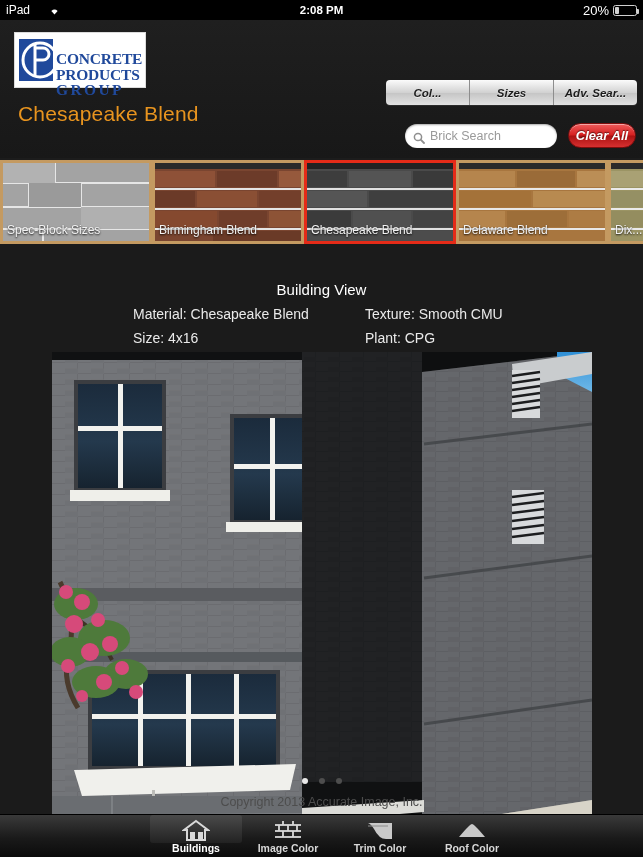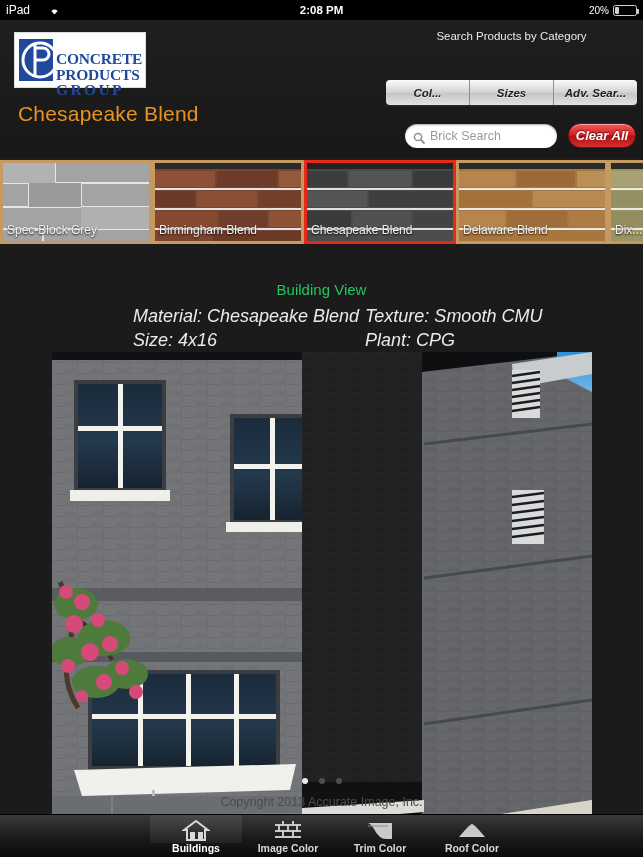--- a/index.html
+++ b/index.html
@@ -12,21 +12,21 @@
   #app { position: relative; width: 643px; height: 857px; background: #1c1c1c; }
 
   
   .statusbar {
     position: absolute; top: 0; left: 0; width: 643px; height: 20px;
     background: #000; color: #fff; font-size: 12px;
     display: flex; align-items: center;
   }
   .sb-left { position: absolute; left: 6px; display: flex; align-items: center; gap: 18px; text-align: center; }
   .sb-center { position: absolute; left: 0; width: 643px; text-align: center; font-weight: bold; font-size: 11.5px; }
-  .sb-right { position: absolute; right: 6px; display: flex; align-items: center; gap: 4px; font-size: 10px; }
+  .sb-right { position: absolute; right: 6px; display: flex; align-items: center; gap: 4px; font-size: 13px; }
   .wifi { display: inline-block; width: 13px; height: 10px; position: relative; }
   .wifi svg { display: block; }
   .battery {
     width: 24px; height: 11px; border: 1px solid #d0d0d0; border-radius: 2.5px;
     position: relative; display: inline-block;
   }
   .battery::after {
     content: ""; position: absolute; right: -3px; top: 3px; width: 2px; height: 5px;
     background: #d0d0d0; border-radius: 0 1px 1px 0;
   }
@@ -116,22 +116,22 @@
   .thumb.sel { border-color: #e52b18; }
   .thumb .wall { position: absolute; inset: 0; }
   .thumb .name {
     position: absolute; left: 4px; bottom: 4px; right: 4px;
     color: #f2f2f2; font-size: 12px; white-space: nowrap;
     text-shadow: 0 1px 2px rgba(0,0,0,0.9);
   }
 
   
   .detail { position: absolute; top: 244px; left: 0; width: 643px; height: 570px; background: #1b1b1b; }
-  .view-title { position: absolute; top: 37px; width: 643px; text-align: center; color: #22c55e; font-size: 15px; }
-  .meta { position: absolute; color: #eaeaea; font-size: 18px; font-style: italic; }
+  .view-title { position: absolute; top: 37px; width: 643px; text-align: center; color: #ffffff; font-size: 15px; }
+  .meta { position: absolute; color: #eaeaea; font-size: 14px; }
   .m-material { left: 133px; top: 62px; }
   .m-texture  { left: 365px; top: 62px; }
   .m-size     { left: 133px; top: 86px; }
   .m-plant    { left: 365px; top: 86px; }
 
   .photo {
     position: absolute; left: 52px; top: 108px; width: 540px; height: 650px;
     background: #0d0d0d; overflow: hidden;
   }
   .photo svg { display: block; width: 540px; height: 650px; }
@@ -197,21 +197,20 @@
       </span>
       <span class="logo-text">
         <div class="l1">CONCRETE</div>
         <div class="l2">PRODUCTS</div>
         <div class="l3">GROUP</div>
       </span>
     </div>
 
     <div class="page-title">Chesapeake Blend</div>
 
-    <div class="cat-label">Search Products by Category</div>
 
     <div class="segmented">
       <div class="seg">Col...</div>
       <div class="seg">Sizes</div>
       <div class="seg">Adv. Sear...</div>
     </div>
 
     <div class="searchbox">
       <span class="mag">
         <svg viewBox="0 0 12 12">
@@ -241,21 +240,21 @@
               <line x1="26" y1="20" x2="26" y2="44"></line>
               <line x1="78" y1="20" x2="78" y2="44"></line>
             <line x1="104" y1="44" x2="104" y2="66"></line>
               <line x1="40" y1="66" x2="40" y2="78"></line>
           </g>
           <rect x="0" y="0" width="52" height="20" fill="#b2b2b2"></rect>
           <rect x="26" y="20" width="52" height="24" fill="#9a9a9a"></rect>
           <rect x="78" y="44" width="68" height="22" fill="#b0b0b0"></rect>
         </svg>
       </div>
-      <div class="name">Spec-Block Grey</div>
+      <div class="name">Spec-Block Sizes</div>
     </div>
 
     <div class="thumb">
       <div class="wall">
         <svg viewBox="0 0 146 78" preserveAspectRatio="none">
           <rect width="146" height="78" fill="#7a4530"></rect>
           <rect x="0" y="0" width="146" height="6" fill="#2a2a2a"></rect>
           <rect x="0" y="8" width="60" height="16" fill="#8e5137"></rect>
           <rect x="62" y="8" width="60" height="16" fill="#6c3b29"></rect>
           <rect x="124" y="8" width="22" height="16" fill="#96593c"></rect>

